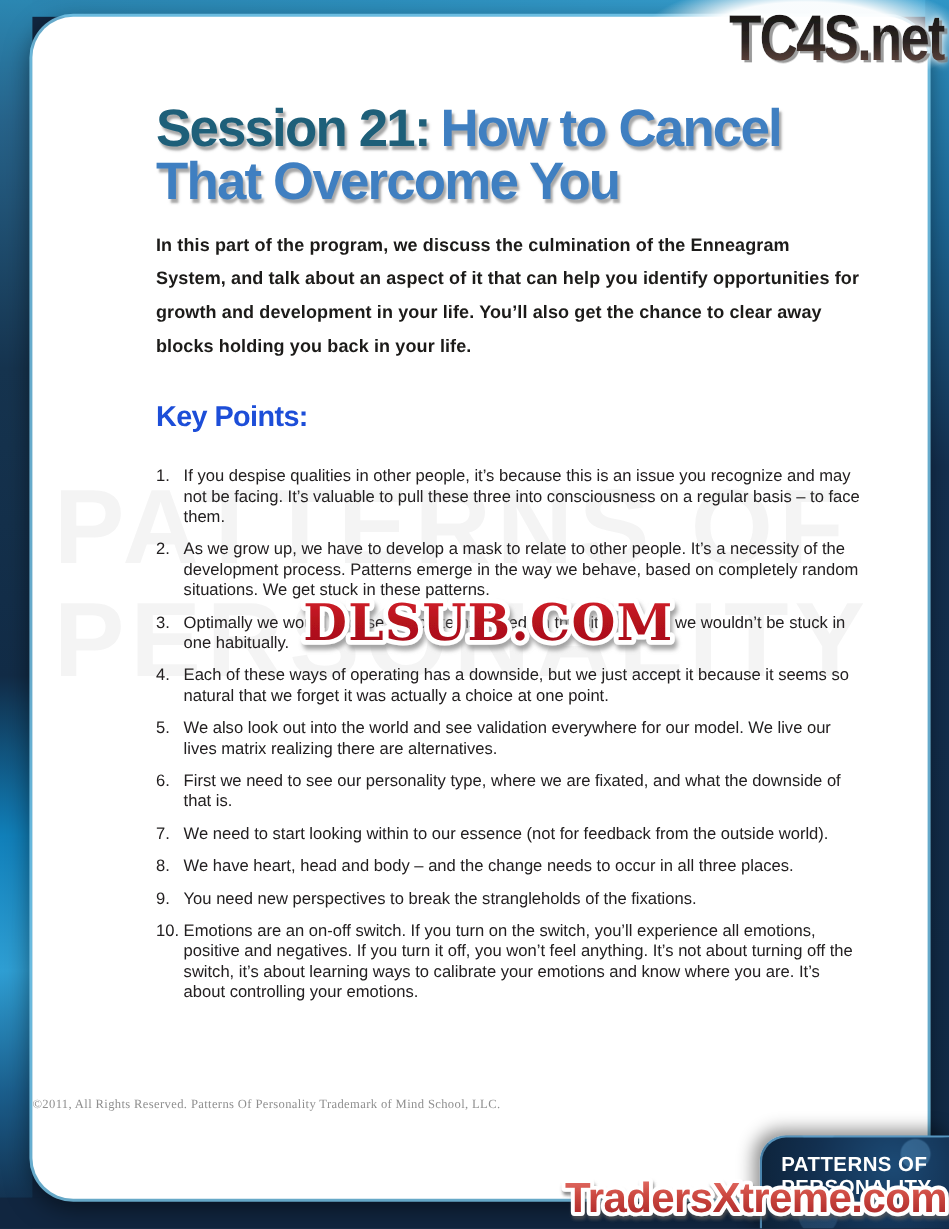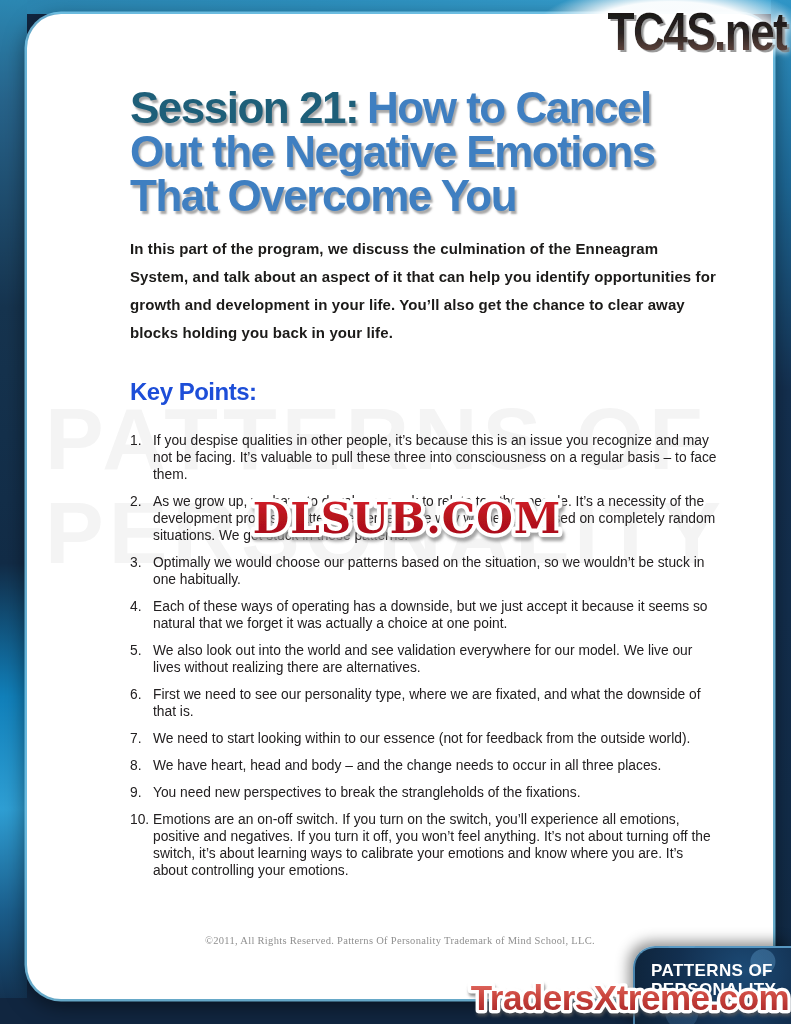--- a/index.html
+++ b/index.html
@@ -42,21 +42,21 @@
   
   .kp-heading{margin-top:31px;font-weight:bold;font-size:24px;letter-spacing:-0.5px;color:#1d4ed8;}
 
   
   .kp-list{margin-top:26px;max-width:630px;}
   .kp-item{display:flex;margin-bottom:10px;font-size:13.8px;line-height:17px;color:#232021;}
   .kp-item .num{flex:0 0 23px;}
   .kp-item .txt{flex:1;}
 
   
-  .footer{position:absolute;left:0;right:0;top:921px;text-align:center;z-index:1;
+  .footer{position:absolute;left:0;right:0;top:901px;text-align:left;z-index:1;
     font-family:"Liberation Serif",serif;font-size:10.5px;color:#8f8f8f;letter-spacing:0.3px;}
 
   
   .logo-box{position:absolute;right:0;bottom:0;width:156px;height:76px;z-index:4;
     border-top-left-radius:22px;
     border-top:2px solid rgba(110,185,230,0.75);border-left:2px solid rgba(110,185,230,0.6);
     background:
       radial-gradient(circle at 82% 18%, rgba(120,190,240,0.28) 0 12px, rgba(120,190,240,0) 13px),
       radial-gradient(circle at 30% 85%, rgba(110,175,230,0.18) 0 16px, rgba(110,175,230,0) 17px),
       radial-gradient(circle at 70% 30%, #1c4a75 0%, #122f4f 55%, #0d2238 100%);
@@ -86,21 +86,20 @@
 
       <div class="ghost">
         <div>PATTERNS OF</div>
         <div>PERSONALITY</div>
       </div>
 
       <div class="content">
 
         <div class="title">
           <div><span class="t-teal">Session 21:</span><span class="t-blue gap">How to Cancel</span></div>
-          <div class="t-blue">Out the Negative Emotions</div>
           <div class="t-blue">That Overcome You</div>
         </div>
 
         <div class="intro">In this part of the program, we discuss the culmination of the Enneagram System, and talk about an aspect of it that can help you identify opportunities for growth and development in your life. You’ll also get the chance to clear away blocks holding you back in your life.</div>
 
         <div class="kp-heading">Key Points:</div>
 
         <div class="kp-list">
           <div class="kp-item">
               <span class="num">1.</span>
@@ -113,21 +112,21 @@
           <div class="kp-item">
               <span class="num">3.</span>
               <span class="txt">Optimally we would choose our patterns based on the situation, so we wouldn’t be stuck in one habitually.</span>
             </div>
           <div class="kp-item">
               <span class="num">4.</span>
               <span class="txt">Each of these ways of operating has a downside, but we just accept it because it seems so natural that we forget it was actually a choice at one point.</span>
             </div>
           <div class="kp-item">
               <span class="num">5.</span>
-              <span class="txt">We also look out into the world and see validation everywhere for our model. We live our lives without realizing there are alternatives.</span>
+              <span class="txt">We also look out into the world and see validation everywhere for our model. We live our lives matrix realizing there are alternatives.</span>
             </div>
           <div class="kp-item">
               <span class="num">6.</span>
               <span class="txt">First we need to see our personality type, where we are fixated, and what the downside of that is.</span>
             </div>
           <div class="kp-item">
               <span class="num">7.</span>
               <span class="txt">We need to start looking within to our essence (not for feedback from the outside world).</span>
             </div>
           <div class="kp-item">

